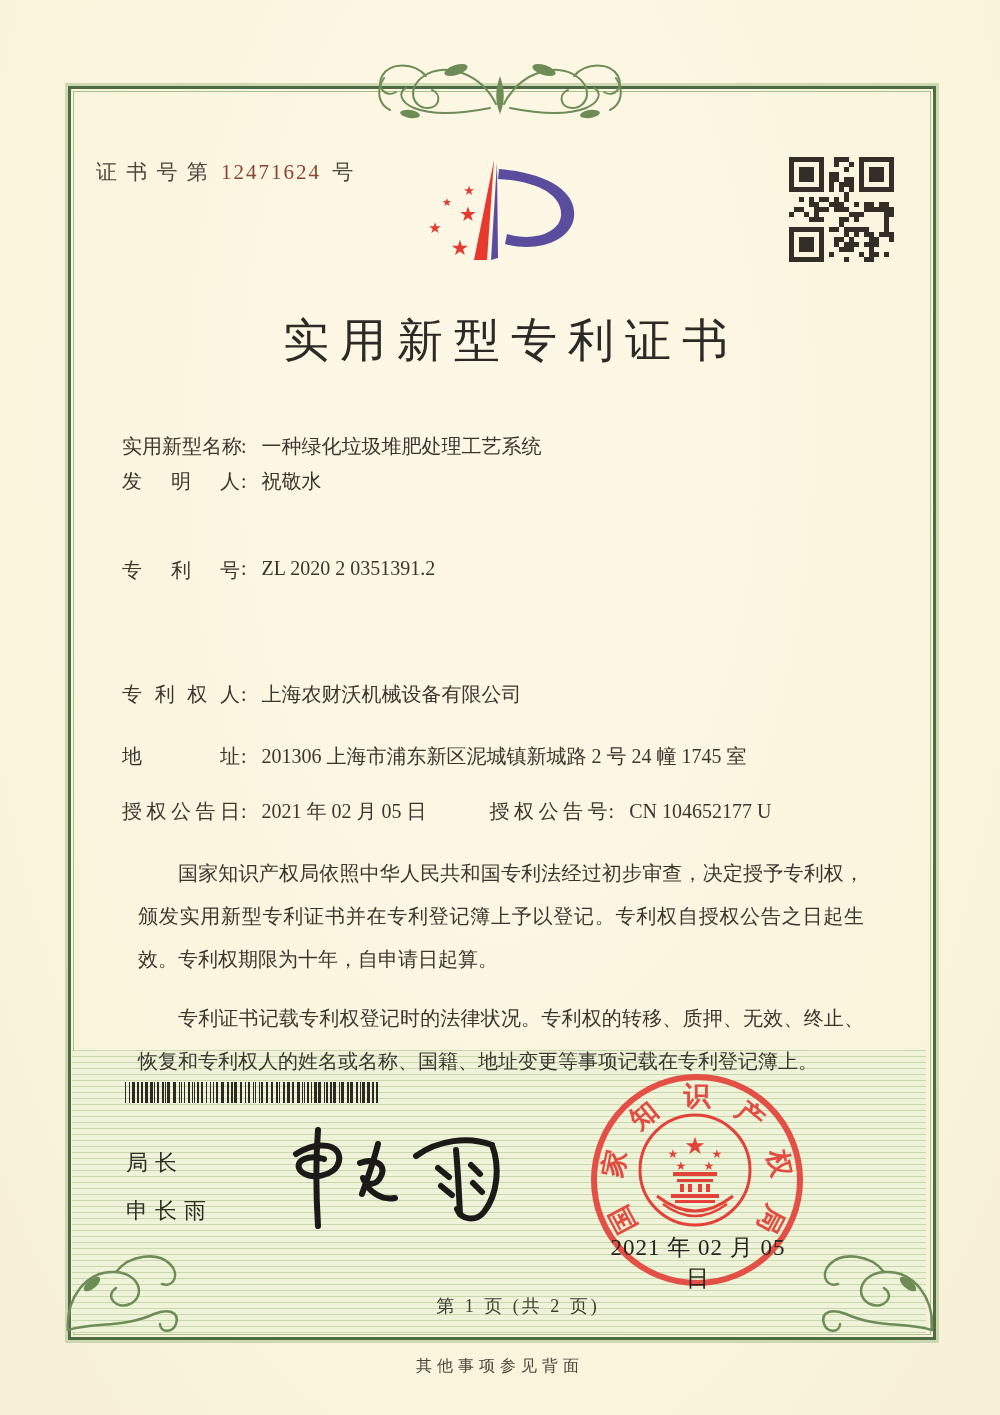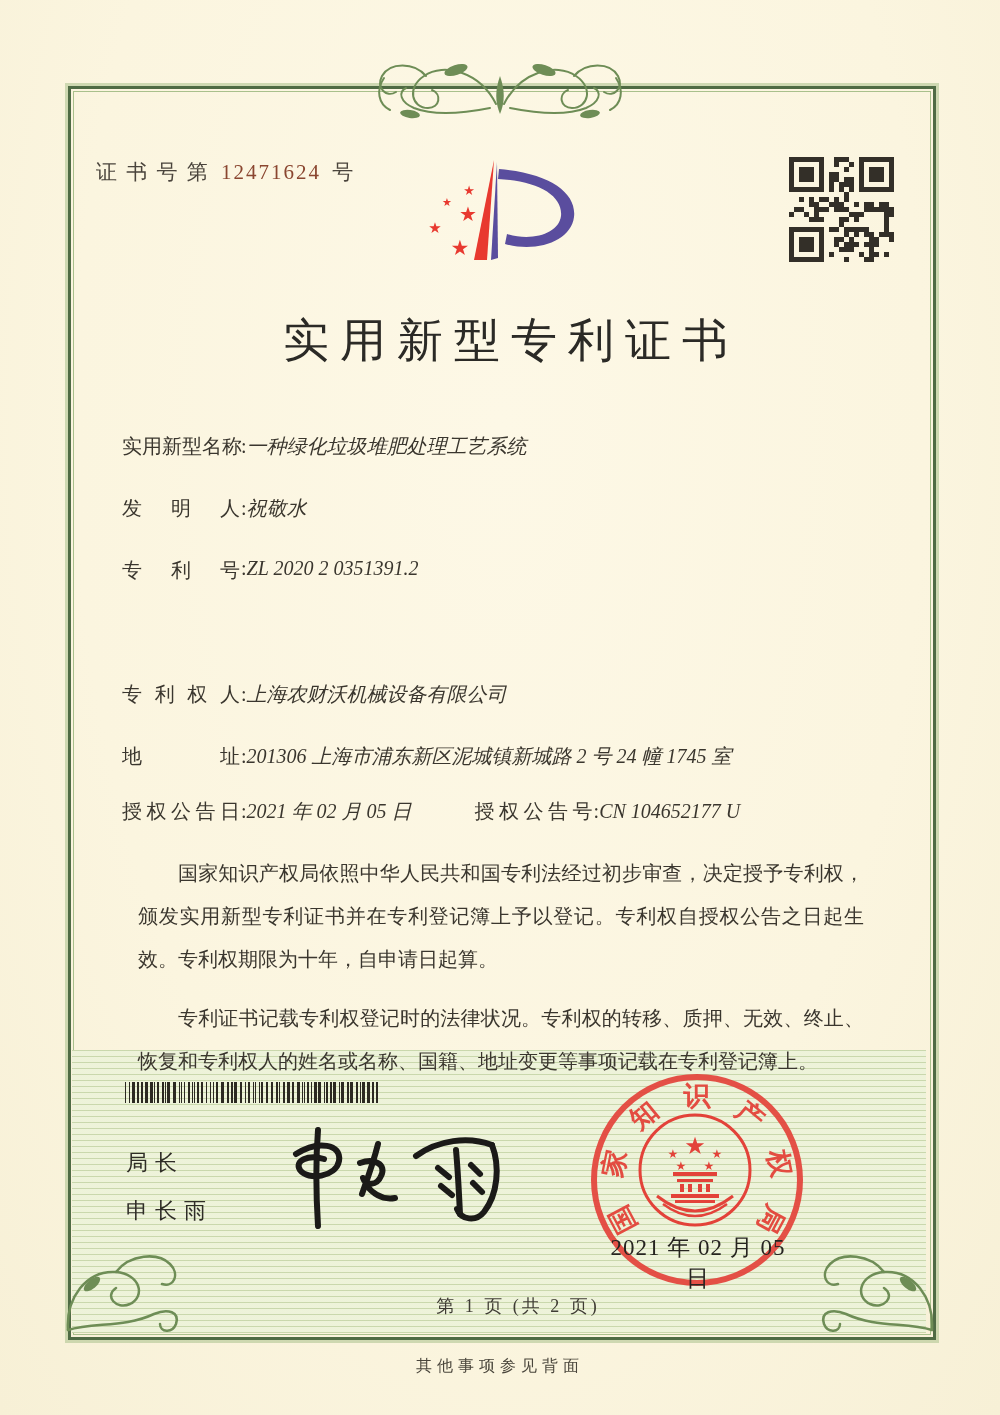--- a/index.html
+++ b/index.html
@@ -36,21 +36,21 @@
   
   .title{
     position:absolute;left:0;top:310px;width:1000px;text-align:center;
     font-size:46px;letter-spacing:11px;padding-left:22px;box-sizing:border-box;
     color:#2b2a26;font-weight:400;
   }
   
   .field-row{position:absolute;left:122px;font-size:20px;white-space:nowrap;color:#3a362e;}
   .flabel{display:inline-block;width:118px;text-align:justify;text-align-last:justify;vertical-align:top;}
   .fcolon{display:inline-block;margin-left:1px;}
-  .fvalue{font-style:italic;}
+  .fvalue{margin-left:15px;}
   .grant-group2{margin-left:58px;}
   
   .body-text{position:absolute;left:122px;top:836px;width:758px;font-size:20px;line-height:43px;}
   .body-text p{margin:16px;text-indent:2em;text-align:justify;color:#3a362e;}
   
   .barcode{position:absolute;left:125px;top:1082px;}
   .signer-title{position:absolute;left:126px;top:1148px;font-size:22px;letter-spacing:7px;color:#2f2d27;}
   .signer-name{position:absolute;left:126px;top:1196px;font-size:22px;letter-spacing:7px;color:#2f2d27;}
   .signature{position:absolute;left:266px;top:1114px;}
   .seal{
@@ -340,21 +340,21 @@
       <rect x="20" y="100" width="5" height="5"></rect>
       <rect x="25" y="100" width="5" height="5"></rect>
       <rect x="30" y="100" width="5" height="5"></rect>
     </svg>
 
   <div class="title">实用新型专利证书</div>
 
   <div class="field-row" style="top:433px">
     <span class="flabel">实用新型名称</span><span class="fcolon">:</span><span class="fvalue">一种绿化垃圾堆肥处理工艺系统</span>
   </div>
-  <div class="field-row" style="top:495px">
+  <div class="field-row" style="top:468px">
     <span class="flabel">发明人</span><span class="fcolon">:</span><span class="fvalue">祝敬水</span>
   </div>
   <div class="field-row" style="top:557px">
     <span class="flabel">专利号</span><span class="fcolon">:</span><span class="fvalue">ZL 2020 2 0351391.2</span>
   </div>
   <div class="field-row" style="top:681px">
     <span class="flabel">专利权人</span><span class="fcolon">:</span><span class="fvalue">上海农财沃机械设备有限公司</span>
   </div>
   <div class="field-row" style="top:743px">
     <span class="flabel">地址</span><span class="fcolon">:</span><span class="fvalue">201306 上海市浦东新区泥城镇新城路 2 号 24 幢 1745 室</span>

